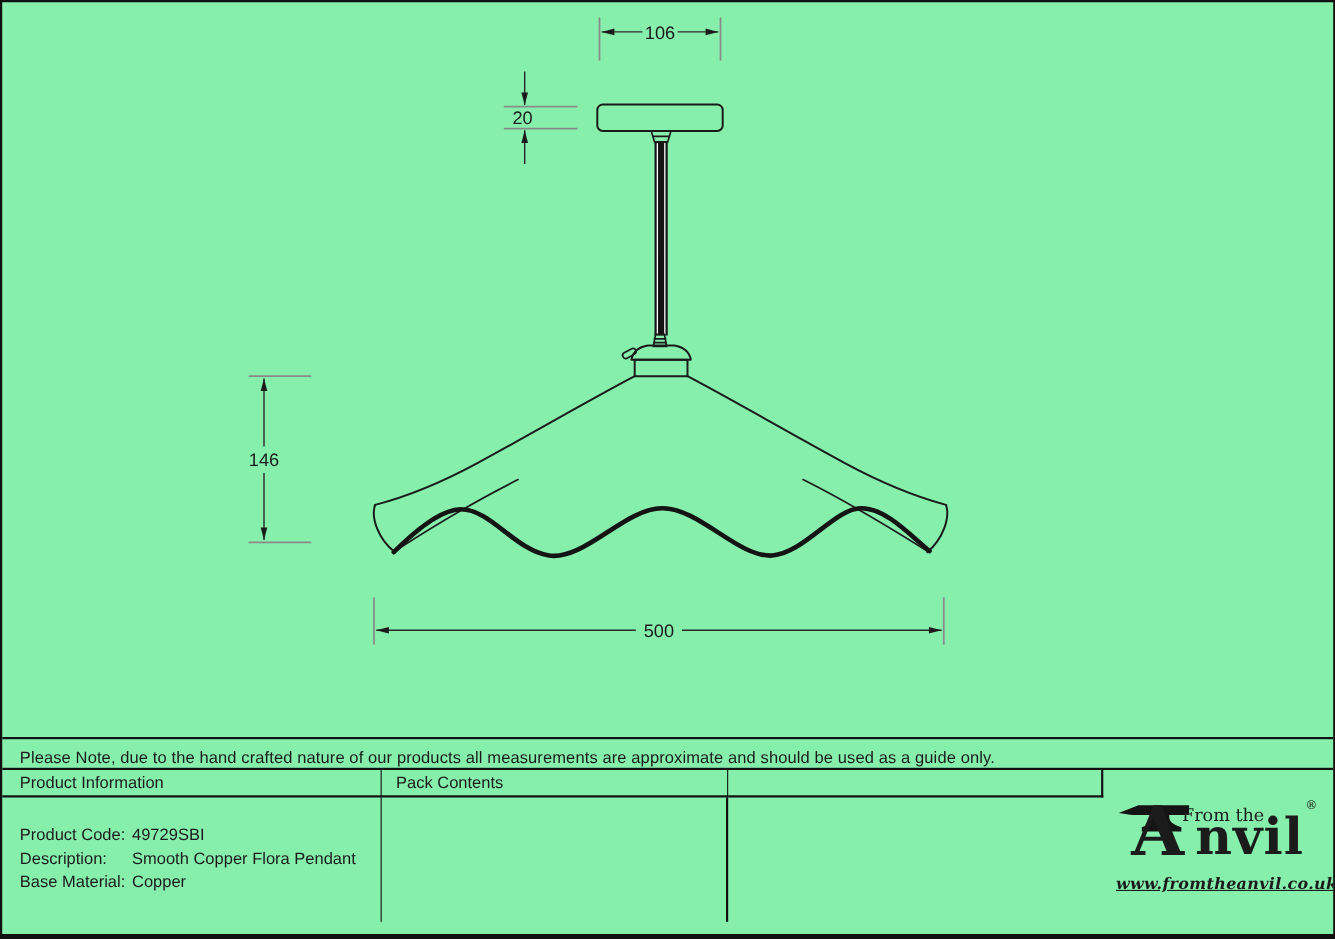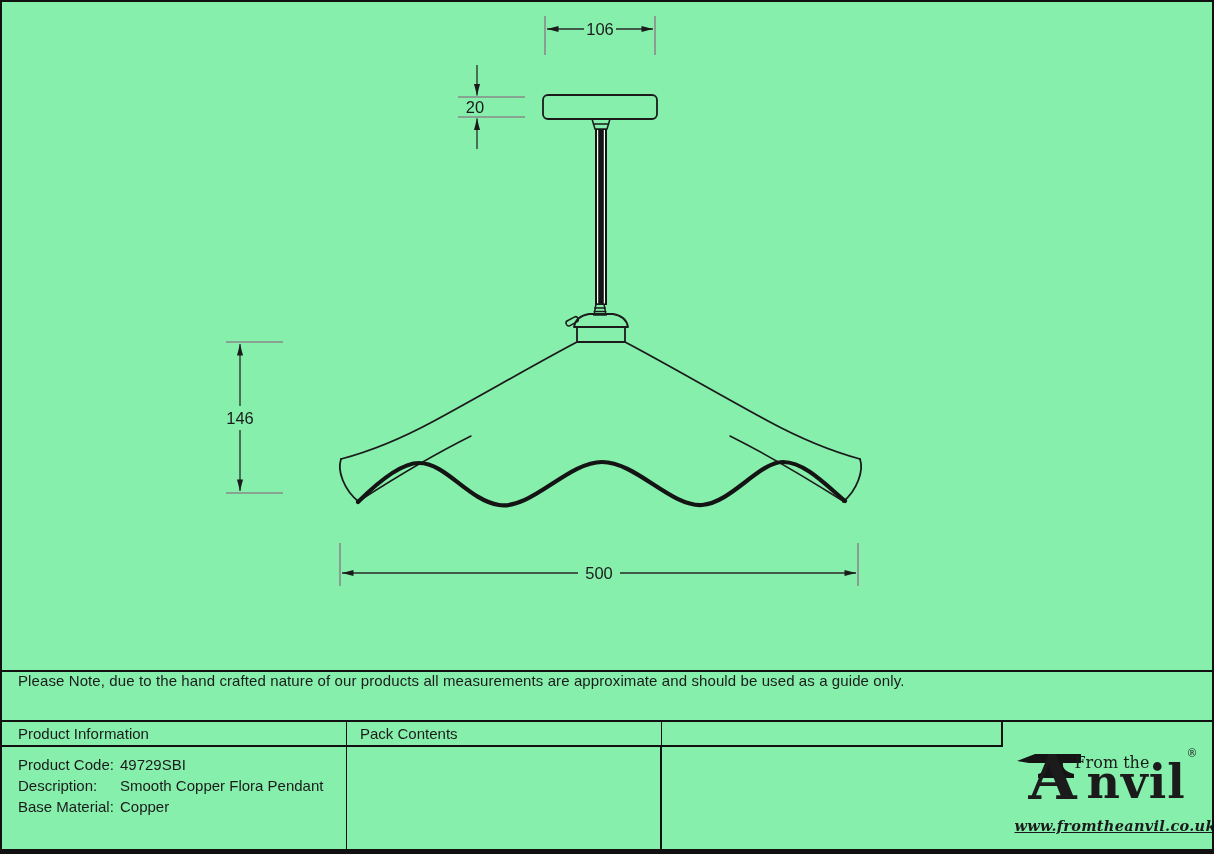--- a/index.html
+++ b/index.html
@@ -10,35 +10,35 @@
     border:2px solid #111; border-bottom-width:5px; overflow:hidden;
   }
   .drawing { display:block; width:1210px; height:668px; }
   .drawing .obj { stroke:#1b1b1b; stroke-width:1.8; fill:none; stroke-linecap:round; stroke-linejoin:round; }
   .drawing .obj-thin { stroke:#1b1b1b; stroke-width:1.5; fill:none; stroke-linecap:round; }
   .drawing .wave { stroke:#141414; stroke-width:4.2; fill:none; stroke-linecap:round; }
   .drawing .ext { stroke:#8a8a8a; stroke-width:1.6; }
   .drawing .dim { stroke:#2a2a2a; stroke-width:1.3; }
   .drawing text { font-family:"Liberation Sans", sans-serif; font-size:16.5px; fill:#1b1b1b; }
   .note-row {
-    height:50px; border-top:2px solid #111; display:flex; align-items:flex-start;
+    height:28px; border-top:2px solid #111; display:flex; align-items:flex-end;
     padding:0 16px; font-size:15px; letter-spacing:.1px;
   }
   .info-table {
     display:grid; height:140px; border-top:2px solid #111;
     grid-template-columns:345px 315px 341px 1fr;
     grid-template-rows:25px 1fr;
   }
   .cell { overflow:hidden; }
   .c1,.c2 { border-right:1.6px solid #111; }
   .c3 { border-right:2.5px solid #111; }
   .hdr { display:flex; align-items:center; font-size:15px; border-bottom:2.4px solid #111; }
   .hdr.c1 { padding-left:16px; }
   .hdr.c2,.hdr.c3 { padding-left:13px; }
-  .body-cell { font-size:15px; padding-top:7px; line-height:21px; }
+  .body-cell { font-size:15px; padding-top:24px; line-height:21px; }
   .pi-row { display:flex; padding-left:16px; }
   .pi-label { width:102px; flex:none; }
   .pc-list { padding-left:13px; }
   .pc-footer { padding-left:13px; margin-top:20px; }
   .logo-cell { grid-row:1 / 3; grid-column:4; display:flex; align-items:center; justify-content:center; }
   .logo { position:relative; width:186px; height:92px; }
   .logo-main { position:relative; height:72px; }
   .anvil-icon { position:absolute; left:2px; top:5px; }
   .a-letter {
     position:absolute; left:14px; top:2px;

